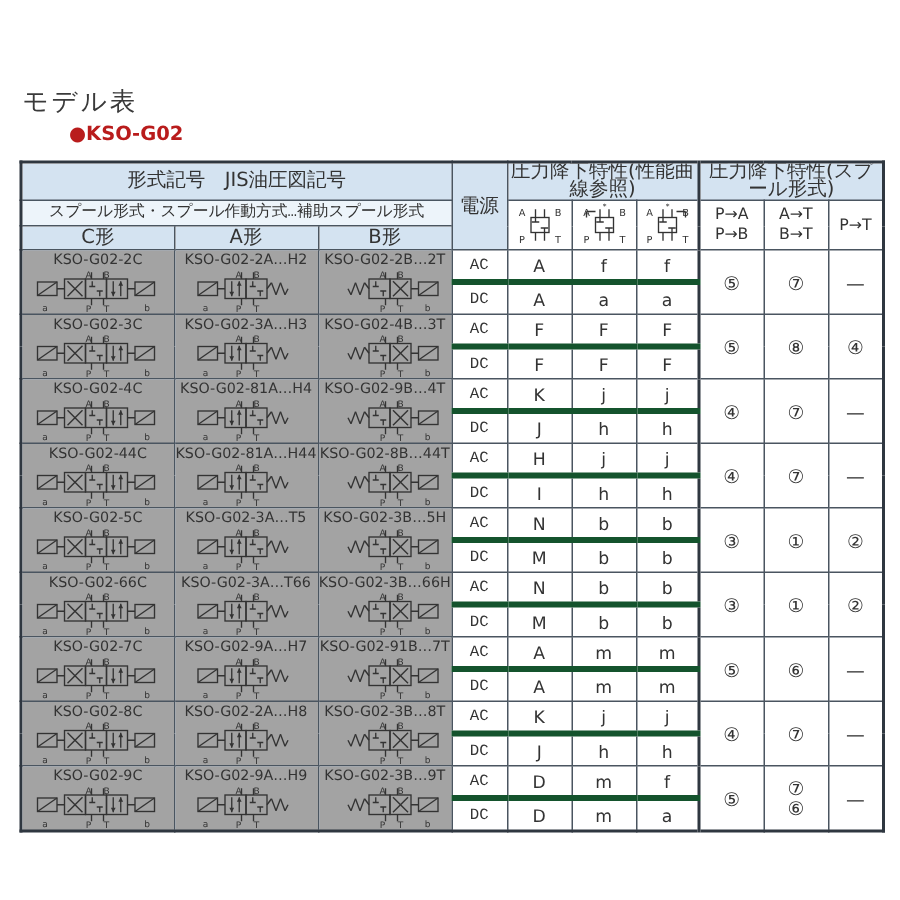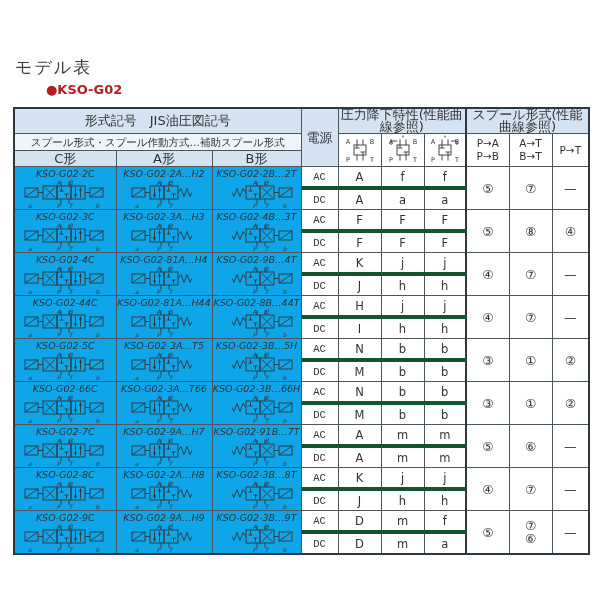--- a/index.html
+++ b/index.html
@@ -28,28 +28,28 @@
   }
   td{
     border:1px solid var(--grid);padding:0;text-align:center;vertical-align:middle;
     font-size:11px;overflow:hidden;
   }
   thead td{line-height:12px;}
   .hr1{height:17px;}
   .hr2{height:17px;}
   .hr3{height:16px;}
   .bg-blue{background:var(--header-bg);font-size:13px;}
-  .bg-lite{background:var(--header-bg-light);font-size:10.5px;}
+  .bg-lite{background:var(--header-bg-light);font-size:10.5px;font-family:Liberation Mono, monospace;}
   .thick{border-left:2px solid var(--grid-strong);}
   .droph{font-size:10.5px;line-height:13px;white-space:pre-line;background:#fff;}
   .symh{background:#fff;}
   tbody tr{height:21px;}
   tbody tr.r-ac td{border-top:1.5px solid var(--grid-strong);}
   tbody tr.r-dc td{border-top:4px solid #14532d;}
-  td.symcell{vertical-align:top;background:#0ea5e9;font-style:italic;}
+  td.symcell{vertical-align:top;background:#a3a3a3;}
   .model{font-size:9.5px;line-height:11px;padding-top:1px;white-space:nowrap;}
   td.pw{font-size:10.5px;font-family:Liberation Mono, monospace;}
   td.val{font-size:11.5px;}
   td.drop{font-size:12.5px;line-height:13px;white-space:pre-line;}
   svg{display:block;margin:0 auto;}
   svg text{font-family:"DejaVu Sans",sans-serif;fill:var(--text);}
 </style>
 </head>
 <body>
 
@@ -67,21 +67,21 @@
       <col style="width:42px">
     <col style="width:43px">
       <col style="width:43px">
       <col style="width:37px">
   </colgroup>
   <thead>
     <tr class="hr1">
       <td colspan="3" class="bg-blue">形式記号　JIS油圧図記号</td>
       <td rowspan="3" class="bg-blue">電源</td>
       <td colspan="3" class="bg-blue">圧力降下特性(性能曲線参照)</td>
-      <td colspan="3" class="bg-blue thick">スプール形式(性能曲線参照)</td>
+      <td colspan="3" class="bg-blue thick">圧力降下特性(スプール形式)</td>
     </tr>
     <tr class="hr2">
       <td colspan="3" class="bg-lite">スプール形式・スプール作動方式…補助スプール形式</td>
       <td rowspan="2" class="symh">
           <svg width="40" height="30" viewBox="0 0 40 30">
             <rect x="14" y="10" width="12" height="10" stroke="#333" stroke-width="0.9" fill="none"></rect>
             <line x1="17" y1="4.5" x2="17" y2="10" stroke="#333" stroke-width="0.9" fill="none"></line>
             <line x1="23" y1="4.5" x2="23" y2="10" stroke="#333" stroke-width="0.9" fill="none"></line>
             <line x1="17" y1="20" x2="17" y2="25.5" stroke="#333" stroke-width="0.9" fill="none"></line>
             <line x1="23" y1="20" x2="23" y2="25.5" stroke="#333" stroke-width="0.9" fill="none"></line>

